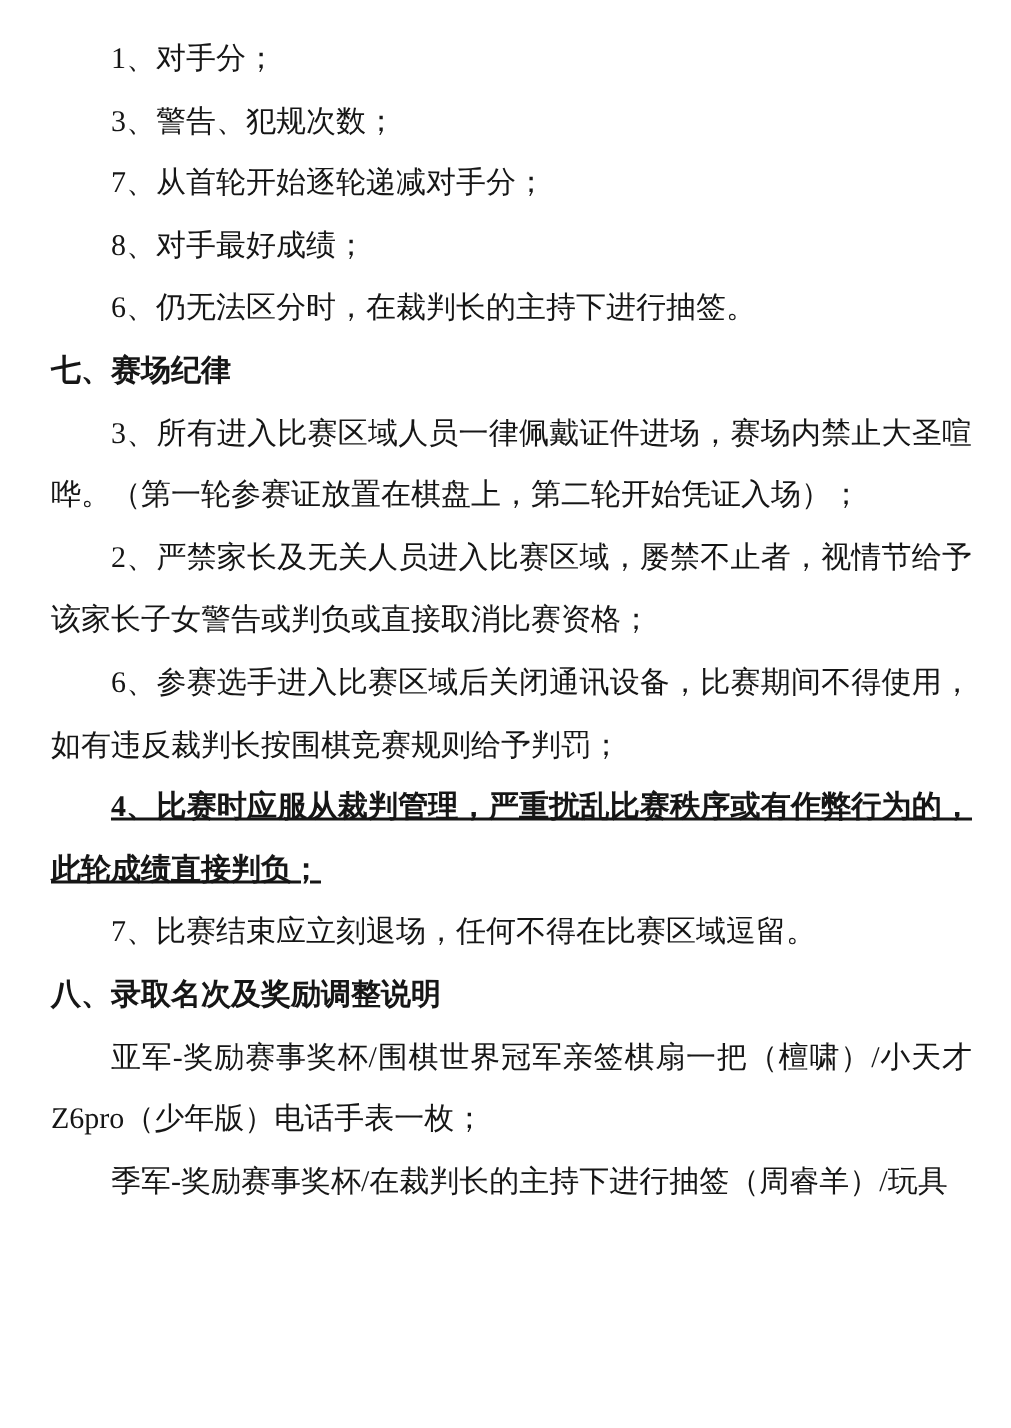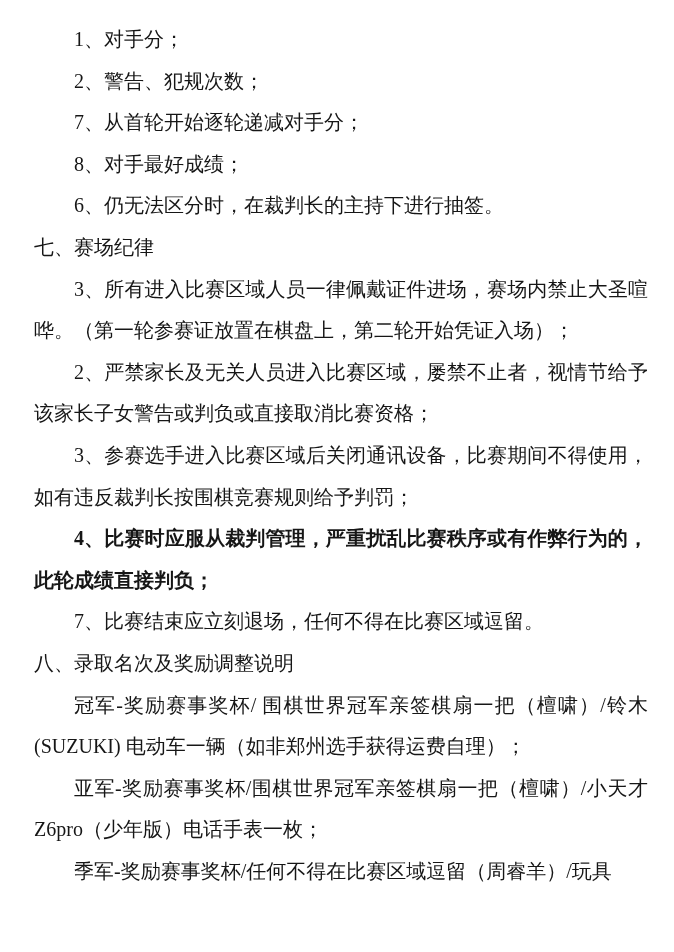--- a/index.html
+++ b/index.html
@@ -29,41 +29,41 @@
     color: var(--text-color, #161616);
     text-align: justify;
   }
   .block {
     margin: 0;
     padding: 0;
     text-indent: 2em;
   }
   .block.heading {
     text-indent: 0;
-    font-weight: normal;
+    font-weight: bold;
   }
   .block.em {
     font-weight: bold;
+    text-decoration: underline;
   }
 </style>
 </head>
 <body>
 
 <div class="doc-page">
   <div class="doc-body" id="doc-body">
 
   <p class="block">1、对手分；</p>
-      <p class="block">2、警告、犯规次数；</p>
+      <p class="block">3、警告、犯规次数；</p>
       <p class="block">7、从首轮开始逐轮递减对手分；</p>
       <p class="block">8、对手最好成绩；</p>
       <p class="block">6、仍无法区分时，在裁判长的主持下进行抽签。</p>
       <p class="block heading">七、赛场纪律</p>
       <p class="block">3、所有进入比赛区域人员一律佩戴证件进场，赛场内禁止大圣喧哗。（第一轮参赛证放置在棋盘上，第二轮开始凭证入场）；</p>
       <p class="block">2、严禁家长及无关人员进入比赛区域，屡禁不止者，视情节给予该家长子女警告或判负或直接取消比赛资格；</p>
-      <p class="block">3、参赛选手进入比赛区域后关闭通讯设备，比赛期间不得使用，如有违反裁判长按围棋竞赛规则给予判罚；</p>
+      <p class="block">6、参赛选手进入比赛区域后关闭通讯设备，比赛期间不得使用，如有违反裁判长按围棋竞赛规则给予判罚；</p>
       <p class="block em">4、比赛时应服从裁判管理，严重扰乱比赛秩序或有作弊行为的，此轮成绩直接判负；</p>
       <p class="block">7、比赛结束应立刻退场，任何不得在比赛区域逗留。</p>
       <p class="block heading">八、录取名次及奖励调整说明</p>
-      <p class="block">冠军-奖励赛事奖杯/ 围棋世界冠军亲签棋扇一把（檀啸）/铃木(SUZUKI) 电动车一辆（如非郑州选手获得运费自理）；</p>
       <p class="block">亚军-奖励赛事奖杯/围棋世界冠军亲签棋扇一把（檀啸）/小天才Z6pro（少年版）电话手表一枚；</p>
-      <p class="block">季军-奖励赛事奖杯/任何不得在比赛区域逗留（周睿羊）/玩具</p>
+      <p class="block">季军-奖励赛事奖杯/在裁判长的主持下进行抽签（周睿羊）/玩具</p>
     </div>
 </div>
 
 </body></html>

